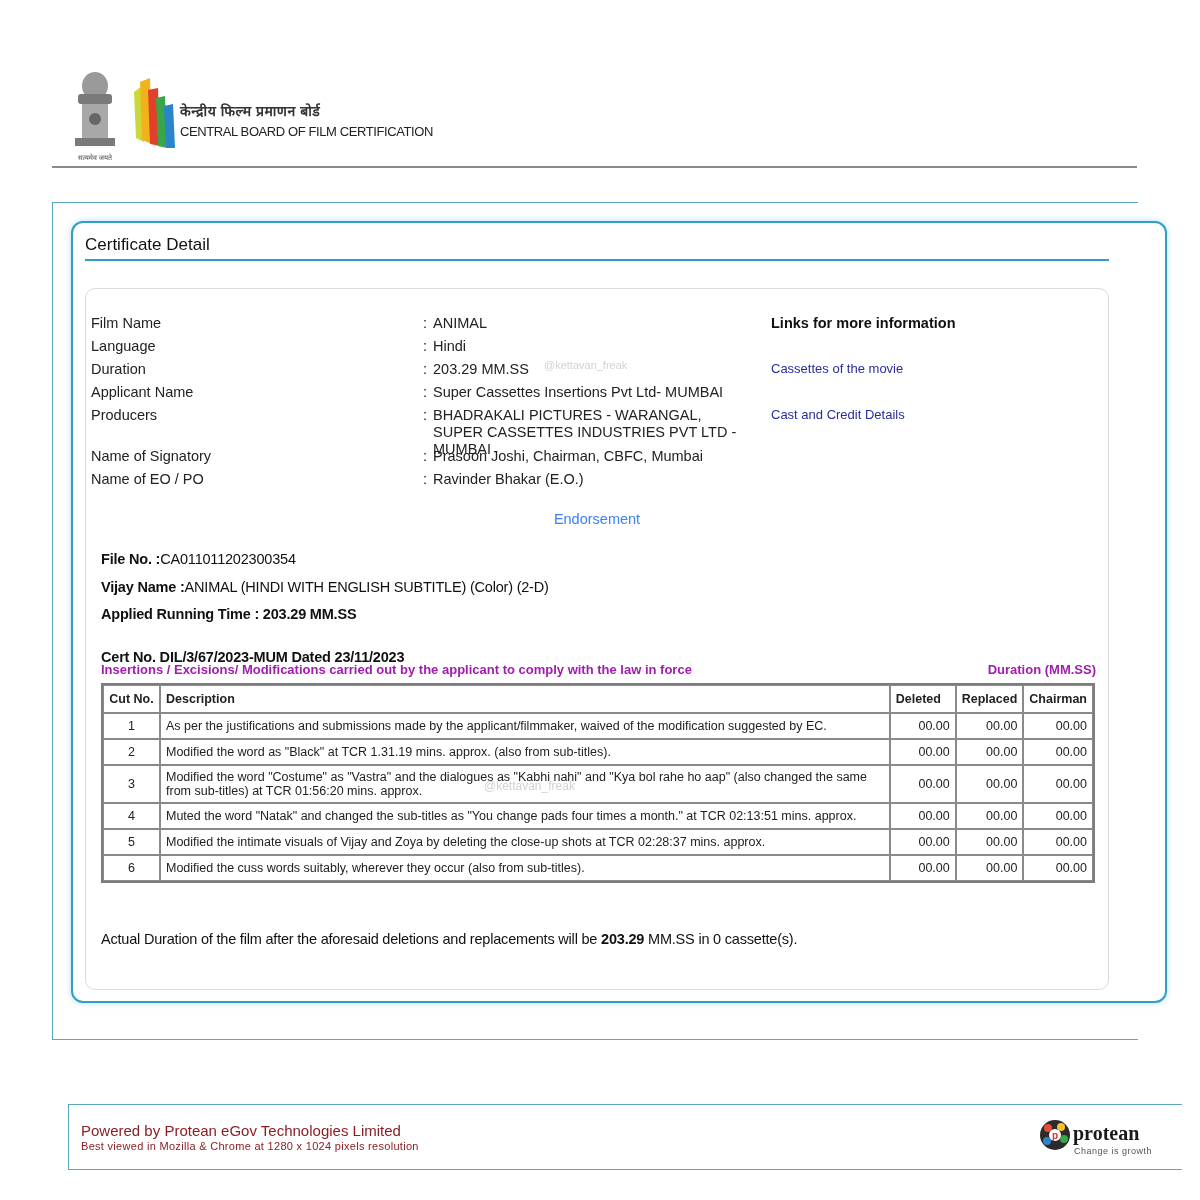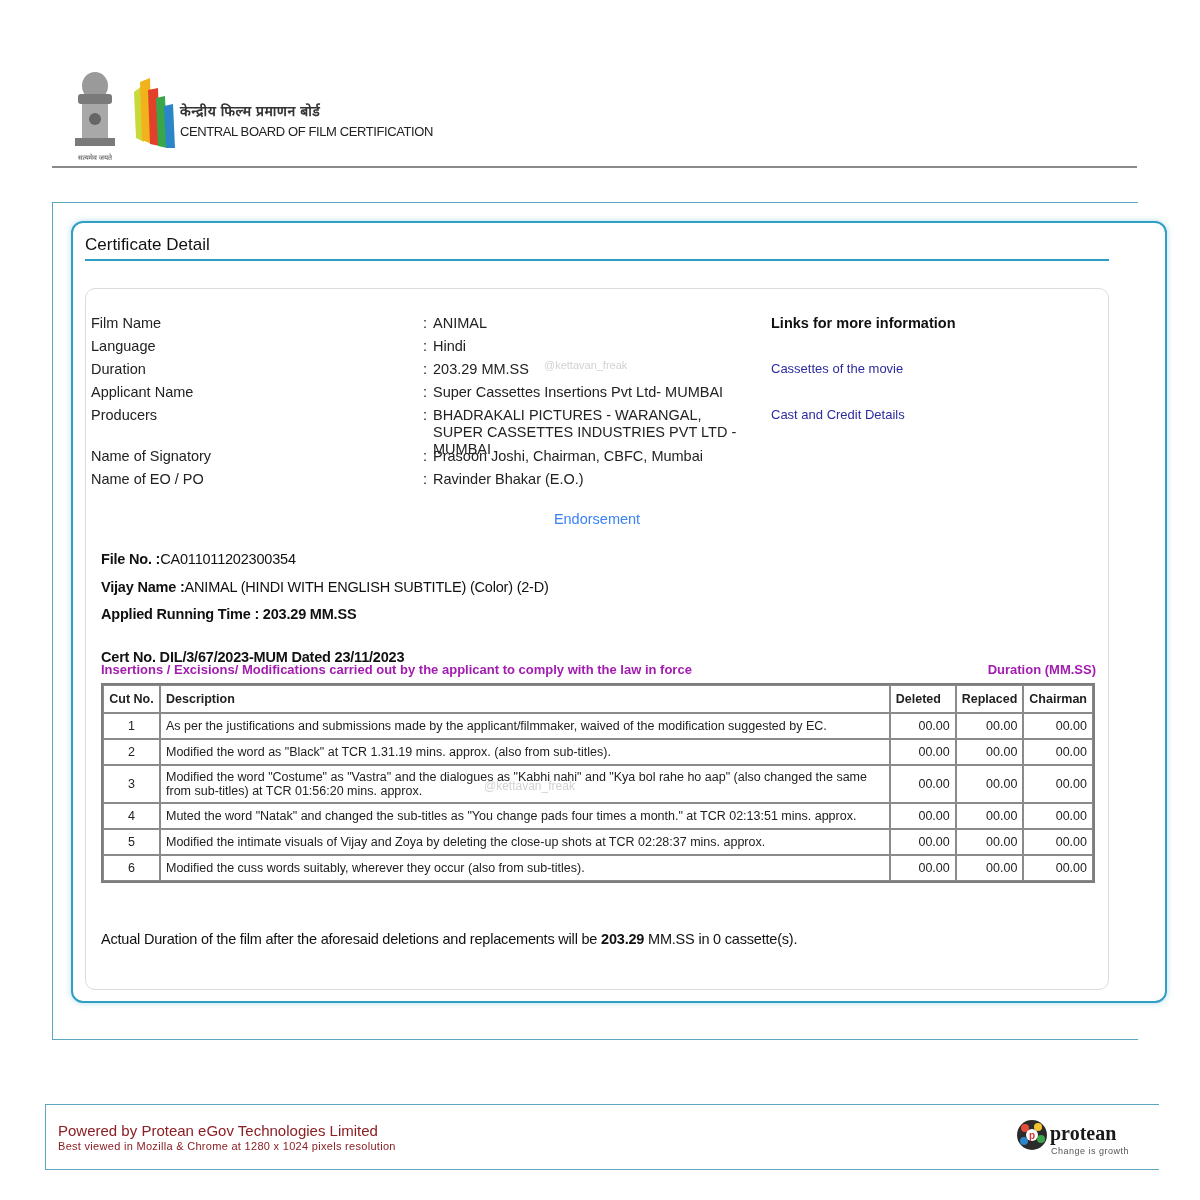--- a/index.html
+++ b/index.html
@@ -47,21 +47,21 @@
   table.cuts td.val { text-align: right; width: 54px; }
   table.cuts td.desc { line-height: 14px; margin-left: 12px; }
   table.cuts tr.r { height: 26px; }
   table.cuts tr.r2 { height: 38px; }
   table.cuts td.total-label { text-align: right; font-weight: bold; }
 
   .actual { position: absolute; left: 15px; top: 642px; font-size: 14.5px; color: #111; letter-spacing: -0.2px; }
   .actual b { font-weight: bold; }
 
   
-  .footer { position: absolute; left: 45px; top: 1104px; width: 1085px; height: 64px; border-top: 1.5px solid #5aa7bf; border-bottom: 1.5px solid #5aa7bf; border-left: 1.5px solid #5aa7bf; padding-left: 28px; }
+  .footer { position: absolute; left: 68px; top: 1104px; width: 1085px; height: 64px; border-top: 1.5px solid #5aa7bf; border-bottom: 1.5px solid #5aa7bf; border-left: 1.5px solid #5aa7bf; padding-left: 28px; }
   .powered { position: absolute; left: 12px; top: 17px; font-size: 15px; color: #8b1f24; }
   .best { position: absolute; left: 12px; top: 35px; font-size: 11px; color: #8b1f24; letter-spacing: 0.3px; }
   .protean-logo { position: absolute; left: 970px; top: 14px; width: 32px; height: 32px; }
   .protean-name { position: absolute; left: 1004px; top: 17px; font-size: 20px; font-weight: bold; color: #1a1a1a; font-family: Liberation Serif, serif; }
   .protean-tag { position: absolute; left: 1005px; top: 41px; font-size: 9px; color: #555; letter-spacing: 0.5px; }
 </style>
 </head>
 <body>
 
 <div class="header">

